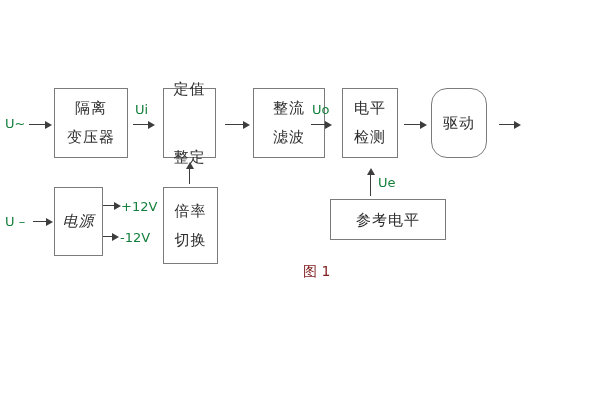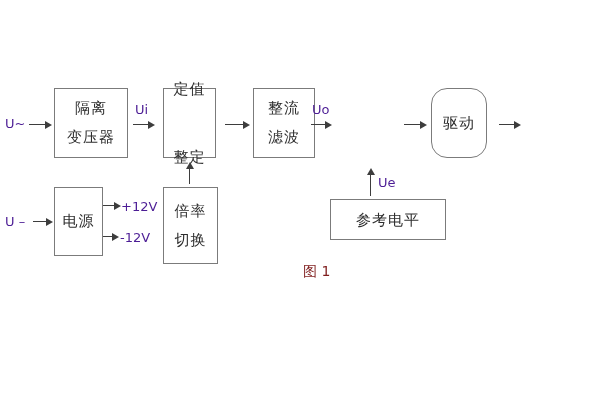--- a/index.html
+++ b/index.html
@@ -21,21 +21,21 @@
     justify-content: center;
     font-size: 15px;
     color: #2d2d2d;
     line-height: 29px;
     letter-spacing: 1px;
     box-sizing: border-box;
   }
   .lbl {
     position: absolute;
     font-size: 13px;
-    color: #4c1d95;
+    color: #15803d;
     white-space: nowrap;
     line-height: 15px;
   }
   .caption {
     position: absolute;
     font-size: 14px;
     color: #7f1d1d;
     white-space: nowrap;
   }
   
@@ -63,44 +63,48 @@
     border-bottom: 7px solid #3d3d3d;
     border-left: 4px solid transparent;
     border-right: 4px solid transparent;
   }
   .dash-seg {
     position: absolute; height: 1.4px; background: #3d3d3d;
   }
   
   #b-isolation      { left: 54px;  top: 88px;  width: 74px; height: 70px; }
   #b-setting        { left: 163px; top: 88px;  width: 53px; height: 70px; gap: 39px; }
-  #b-rectifier      { left: 253px; top: 88px;  width: 62px; height: 70px; }
+  #b-rectifier      { left: 253px; top: 88px;  width: 72px; height: 70px; }
   #b-level          { left: 342px; top: 88px;  width: 56px; height: 70px; }
   #b-driver         { left: 431px; top: 88px;  width: 56px; height: 70px; border-radius: 16px; }
   #b-relay          { left: 523px; top: 88px;  width: 58px; height: 70px; }
-  #b-power          { left: 54px;  top: 187px; width: 49px; height: 69px; }
+  #b-power          { left: 54px;  top: 187px; width: 49px; height: 69px; font-style: italic; }
   #b-ratio          { left: 163px; top: 187px; width: 55px; height: 77px; }
   #b-reference      { left: 330px; top: 199px; width: 116px; height: 41px; line-height: 18px; }
 </style>
 </head>
 <body>
 
 <div id="canvas">
 
   <div class="box" id="b-isolation">
     <span>隔离</span>
     <span>变压器</span>
   </div>
   <div class="box" id="b-setting">
     <span>定值</span>
     <span>整定</span>
   </div>
   <div class="box" id="b-rectifier">
     <span>整流</span>
     <span>滤波</span>
+  </div>
+  <div class="box" id="b-level">
+    <span>电平</span>
+    <span>检测</span>
   </div>
   <div class="box" id="b-driver">
     <span>驱动</span>
   </div>
 
   <div class="box" id="b-power">
     <span>电源</span>
   </div>
   <div class="box" id="b-ratio">
     <span>倍率</span>

